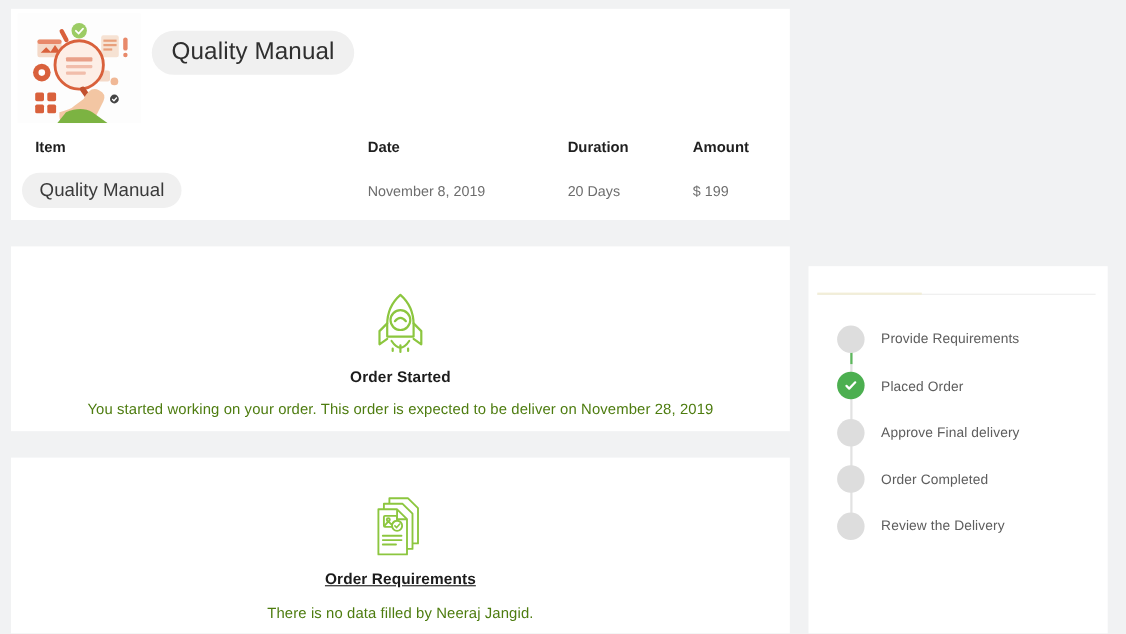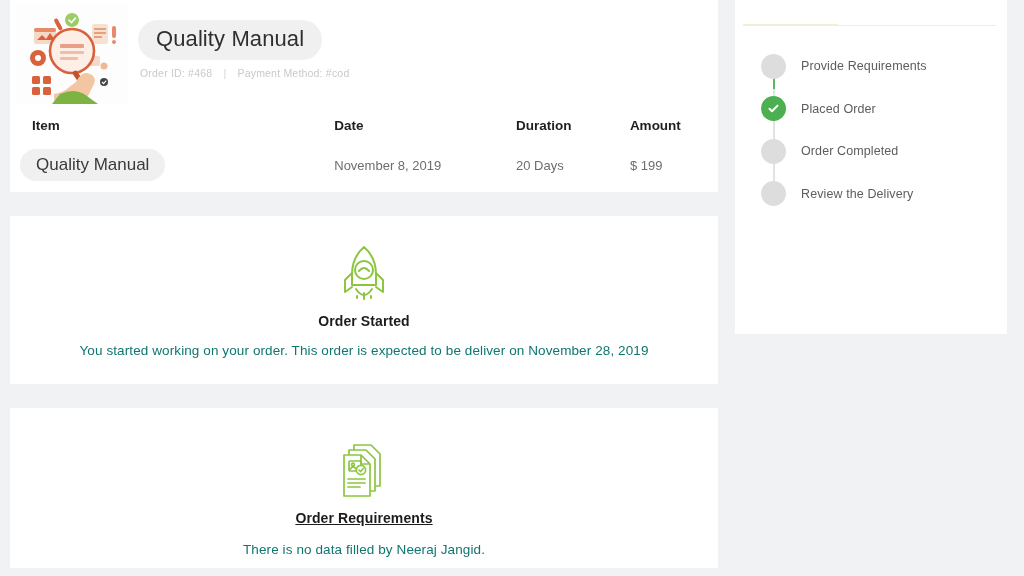--- a/index.html
+++ b/index.html
@@ -15,21 +15,21 @@
     font-family: "Liberation Sans", sans-serif;
     color: #3c3c3c;
     -webkit-font-smoothing: antialiased;
   }
 
   .page {
     position: relative;
     width: 1024px;
     height: 576px;
     display: flex;
-    align-items: flex-start;
+    align-items: flex-end;
   }
 
   
   .left-col {
     width: 708px;
     margin-left: 10px;
     flex: 0 0 auto;
   }
 
   .card {
@@ -120,21 +120,21 @@
     font-size: 17px;
     color: #3a3a3a;
     line-height: 1.15;
   }
 
   
   .gap { height: 24px; }
 
   .status-card {
     text-align: center;
-    padding: 27px 0 24px 0;
+    padding: 40px 0 24px 0;
     height: 168px;
   }
   .status-card.req { height: 160px; padding-top: 30px; }
 
   .icon-wrap {
     height: 62px;
     display: flex;
     align-items: center;
     justify-content: center;
   }
@@ -142,21 +142,21 @@
   .status-title {
     margin-top: 8px;
     font-size: 14px;
     font-weight: bold;
     color: #1c1c1c;
     letter-spacing: .1px;
   }
   .status-desc {
     margin-top: 14px;
     font-size: 13.5px;
-    color: #0f766e;
+    color: #4d7c0f;
     letter-spacing: .1px;
   }
   .status-card.req .status-title { margin-top: 10px; text-decoration: underline; }
   .status-card.req .status-desc { margin-top: 16px; }
 
   
   .side-col {
     width: 272px;
     margin-left: 17px;
     flex: 0 0 auto;
@@ -288,25 +288,20 @@
             <rect x="44" y="53" width="18" height="3" rx="1" fill="#d9613c" opacity=".35"></rect>
             <rect x="60" y="66" width="5" height="16" rx="2.5" fill="#c2512f" transform="rotate(-35 62 74)"></rect>
 
             <path d="M60 78 q6 -12 14 -8 q7 3 4 10 l-6 12 q-4 8 -14 8 l-14 0 q-6 0 -6 -6 l0 -4 q10 -2 14 -6z" fill="#f3c6a3"></path>
             <path d="M44 90 q14 -6 24 0 l14 10 l-46 0 z" fill="#7cb342"></path>
           </svg>
         </div>
 
         <div class="order-meta">
           <div class="title-pill">Quality Manual</div>
-          <div class="sub-meta">
-            <span>Order ID: #468</span>
-            <span class="sep">|</span>
-            <span>Payment Method: #cod</span>
-          </div>
         </div>
       </div>
 
       <div class="order-table">
         <div class="t-row t-head">
           <div class="c-item">Item</div>
           <div class="c-date">Date</div>
           <div class="c-duration">Duration</div>
           <div class="c-amount">Amount</div>
         </div>
@@ -378,20 +373,24 @@
         <div class="step">
           <span class="dot done">
             <svg width="13" height="13" viewBox="0 0 13 13" fill="none" stroke="#ffffff" stroke-width="2" stroke-linecap="round" stroke-linejoin="round">
               <path d="M2.5 6.8 L5 9.3 L10.5 3.6"></path>
             </svg>
           </span>
           <span class="step-label">Placed Order</span>
         </div>
 
 
+        <div class="step">
+          <span class="dot"></span>
+          <span class="step-label">Approve Final delivery</span>
+        </div>
 
         <div class="step">
           <span class="dot"></span>
           <span class="step-label">Order Completed</span>
         </div>
 
         <div class="step">
           <span class="dot"></span>
           <span class="step-label">Review the Delivery</span>
         </div>

